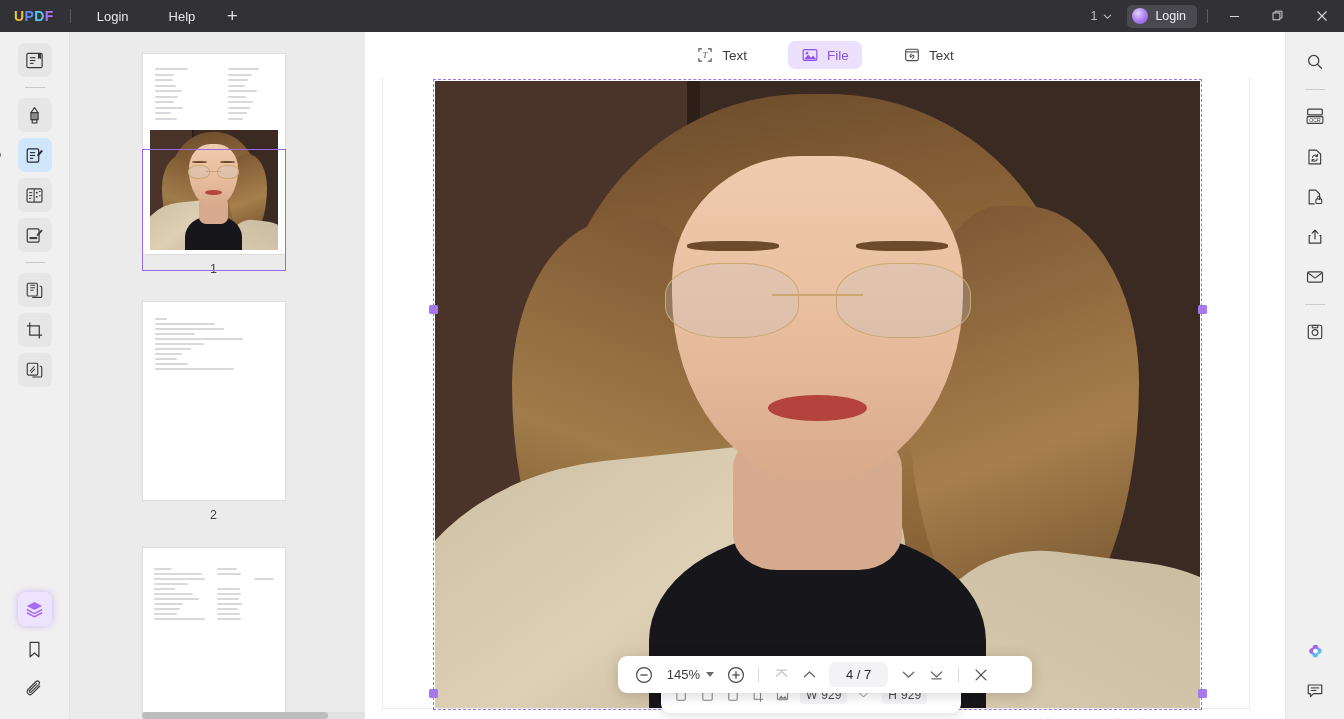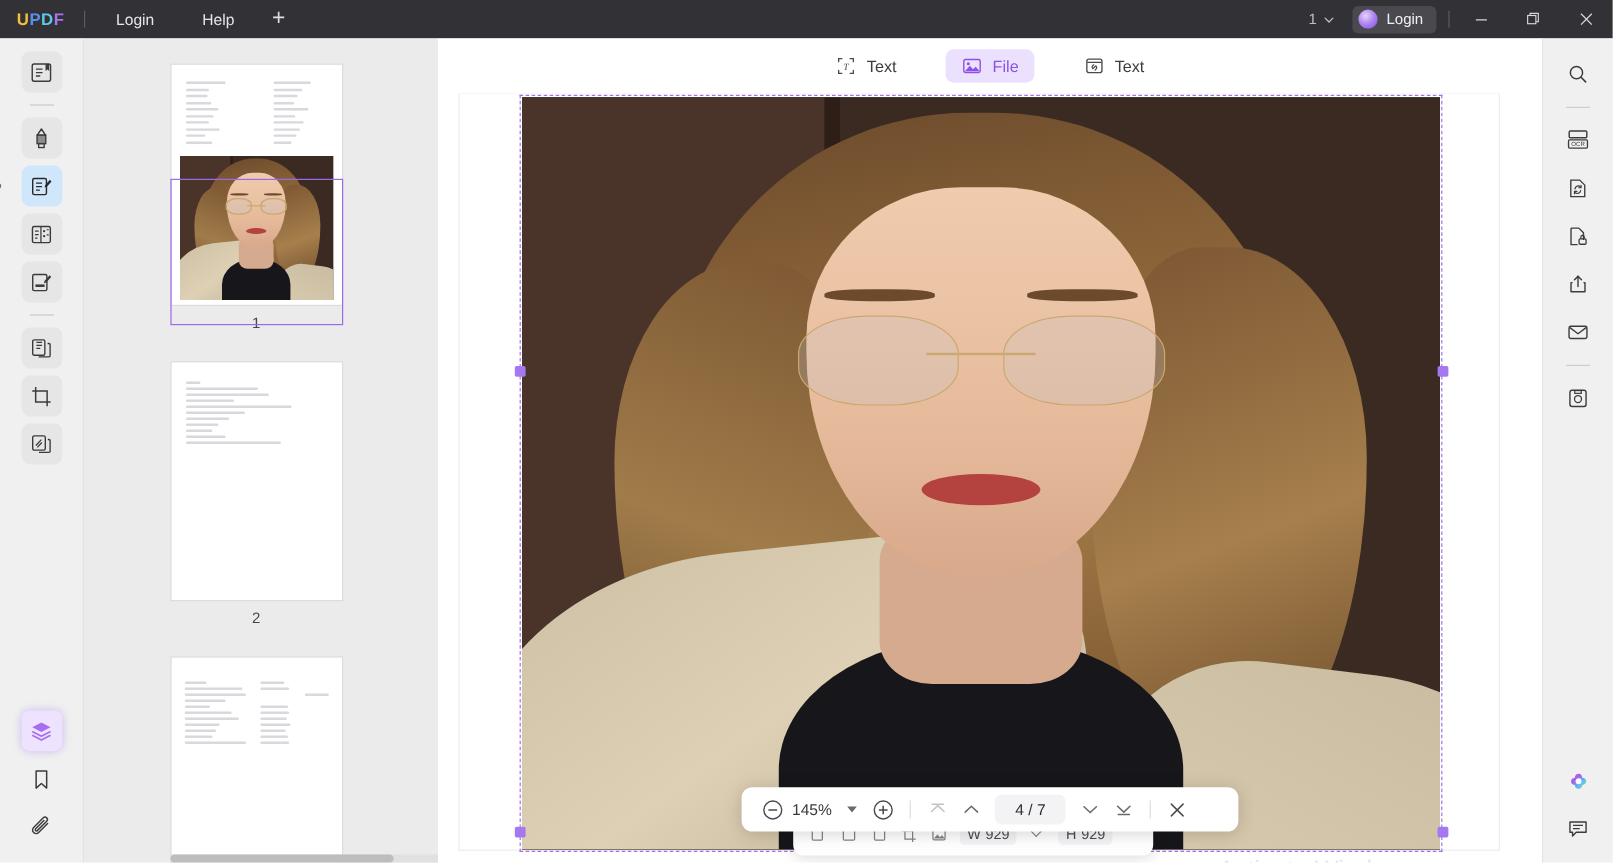--- a/index.html
+++ b/index.html
@@ -239,21 +239,21 @@
     background: #f4f4f6; border-radius: 4px; padding: 2px 6px; font-size: 12px;
   }
   .zoombar {
     position: absolute; left: 618px; top: 656px; width: 414px; height: 37px;
     background: #ffffff; border-radius: 9px;
     box-shadow: 0 2px 14px rgba(0,0,0,.17);
     display: flex; align-items: center; gap: 4px; padding: 0 14px;
   }
   .z-ico { width: 24px; height: 24px; display: flex; align-items: center; justify-content: center; color: #4a4a4e; }
   .z-ico.dim { color: #c3c3c7; }
-  .zoomval { font-size: 13px; color: #3a3a3e; min-width: 40px; text-align: left; }
+  .zoomval { font-size: 13px; color: #3a3a3e; min-width: 40px; text-align: right; }
   .caret { width: 0; height: 0; border-left: 4px solid transparent; border-right: 4px solid transparent; border-top: 5px solid #6a6a6e; margin: 0 6px 0 2px; }
   .z-div { width: 1px; height: 15px; background: #dcdcdf; margin: 0 6px; }
   .pagebox {
     background: #f3f3f5; border-radius: 6px; padding: 5px 17px;
     font-size: 13px; color: #2f2f33; margin: 0 4px;
   }
 
   
   .rightrail {
     position: absolute; top: 32px; right: 0; width: 59px; height: 687px;

